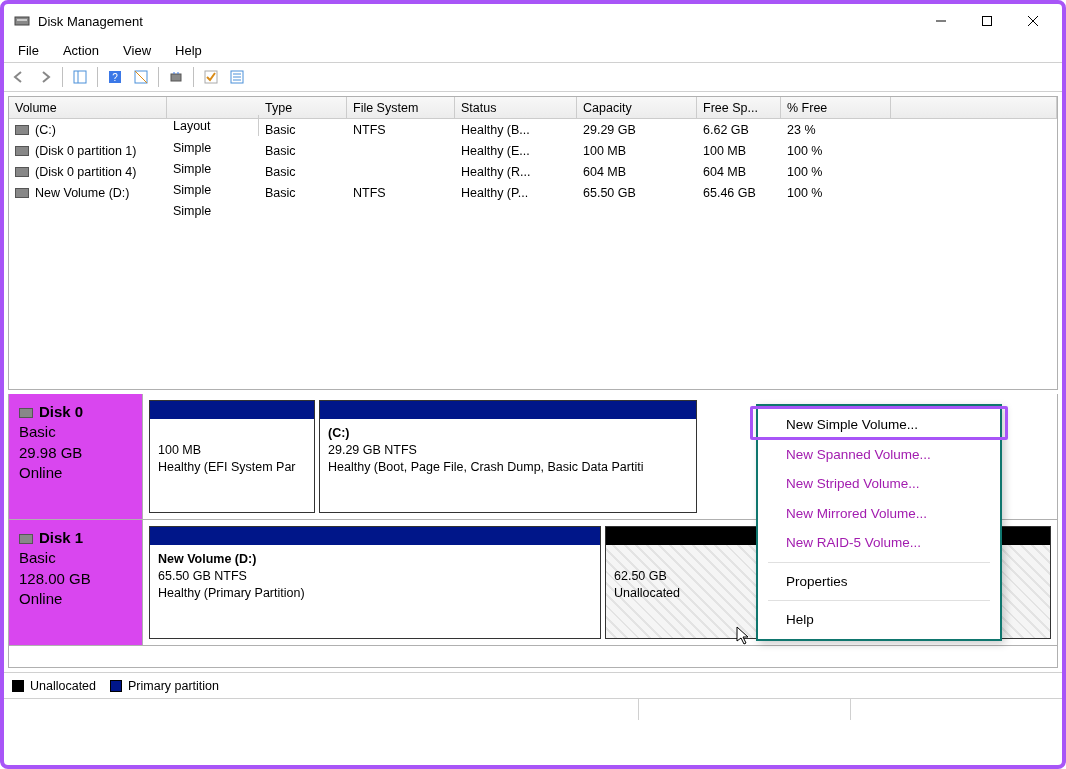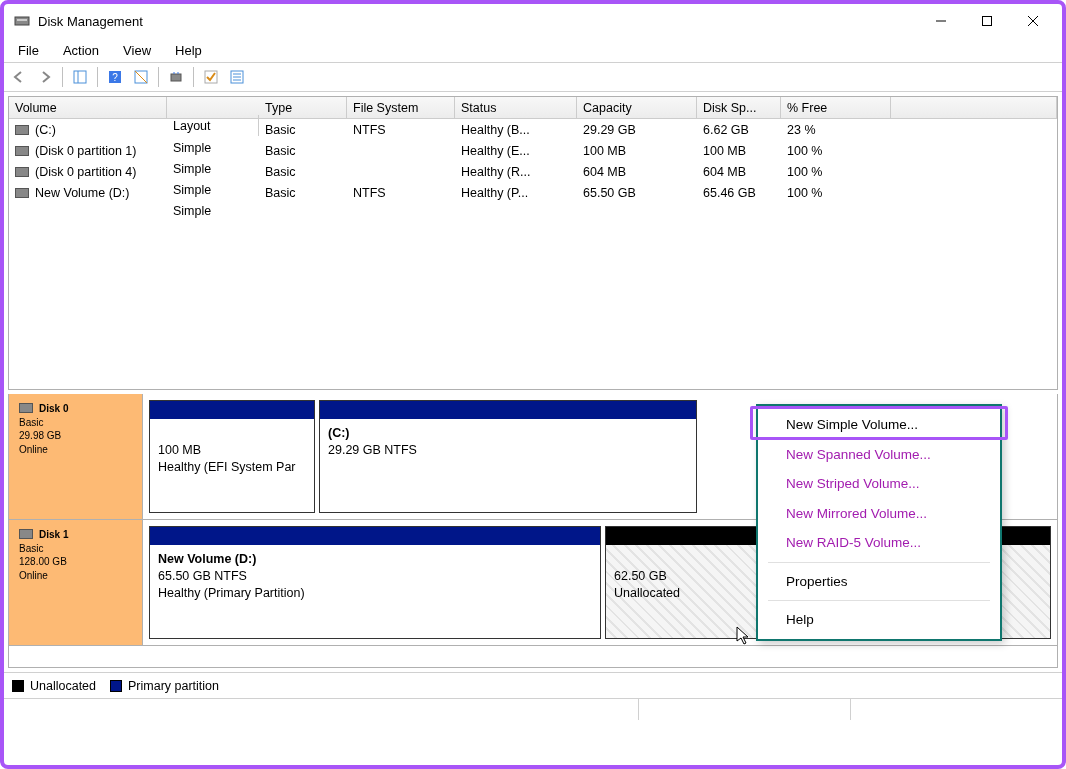--- a/index.html
+++ b/index.html
@@ -114,22 +114,22 @@
     overflow:hidden;
   }
   .disk-block {
     display:flex;
     border-bottom:1px solid #b0b0b0;
   }
   .disk-info {
     width: 134px;
     padding: 8px 10px;
     border-right:1px solid #b0b0b0;
-    background:#fdba74;
-    font-size:10px;
+    background:#d946ef;
+    font-size:15px;
     line-height:1.35;
   }
   .disk-info .dname { font-weight:bold; }
   .disk-parts {
     flex:1;
     padding:6px;
     display:flex;
     gap:0;
   }
   .part {
@@ -305,21 +305,21 @@
   </div>
 
   <div class="vol-list">
     <div class="vol-head">
       <div class="ch c-vol">Volume</div>
       <div class="ch c-lay">Layout</div>
       <div class="ch c-type">Type</div>
       <div class="ch c-fs">File System</div>
       <div class="ch c-stat">Status</div>
       <div class="ch c-cap">Capacity</div>
-      <div class="ch c-free">Disk Sp...</div>
+      <div class="ch c-free">Free Sp...</div>
       <div class="ch c-pct">% Free</div>
       <div class="ch c-rest"></div>
     </div>
     <div class="vol-rows" id="vol-rows">
         <div class="vol-row">
           <div class="vc c-vol"><span class="disk-glyph"></span>(C:)</div>
           <div class="vc c-lay">Simple</div>
           <div class="vc c-type">Basic</div>
           <div class="vc c-fs">NTFS</div>
           <div class="vc c-stat">Healthy (B...</div>
@@ -380,20 +380,21 @@
             <br>
             <span>100 MB</span><br>
             <span>Healthy (EFI System Par</span>
           </div>
         </div>
         <div class="part" style="width:378px;">
           <div class="bar"></div>
           <div class="body">
             <span class="pname">(C:)</span><br>
             <span>29.29 GB NTFS</span><br>
+            <span>Healthy (Boot, Page File, Crash Dump, Basic Data Partiti</span>
           </div>
         </div>
       </div>
     </div>
 
     <div class="disk-block" style="height:126px;">
       <div class="disk-info">
         <span class="disk-glyph"></span><span class="dname">Disk 1</span><br>
         <span>Basic</span><br>
         <span>128.00 GB</span><br>

